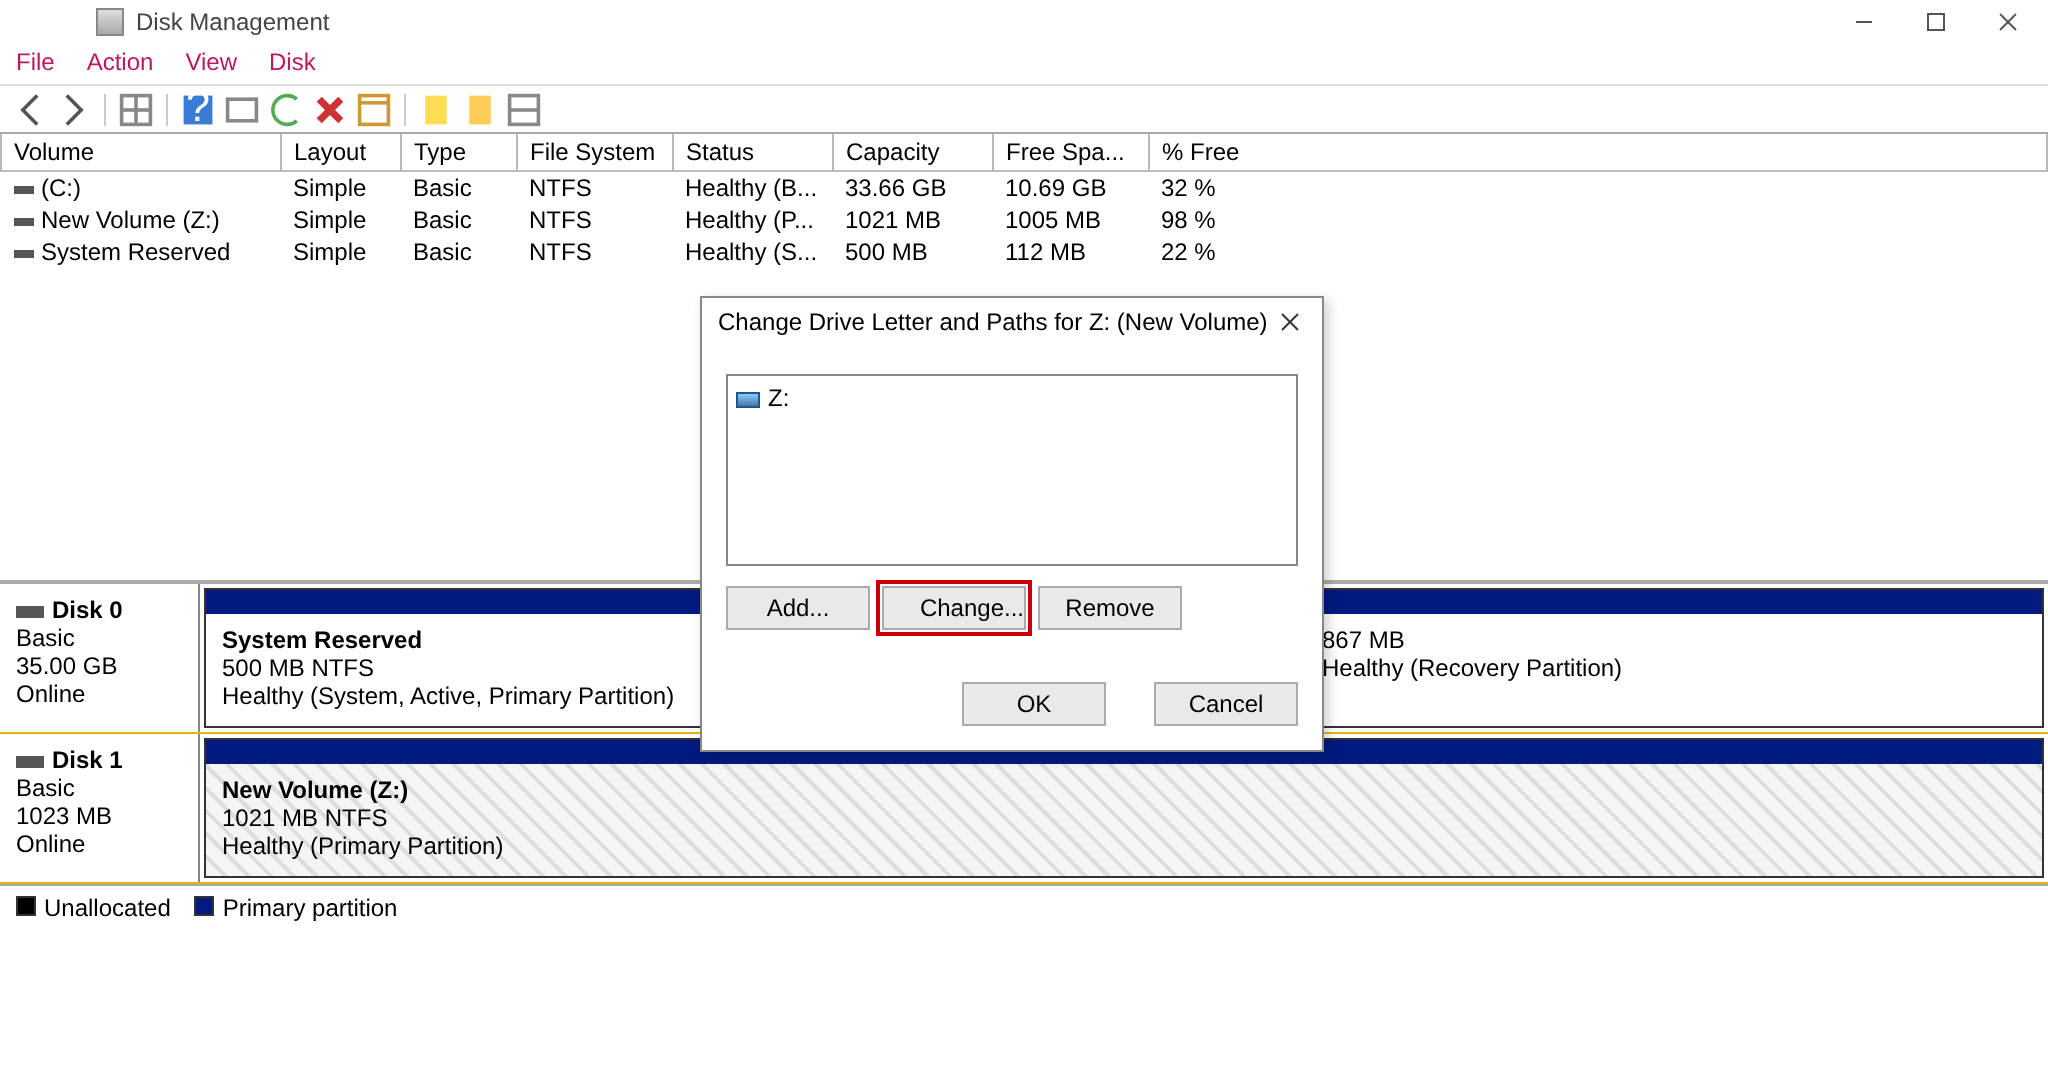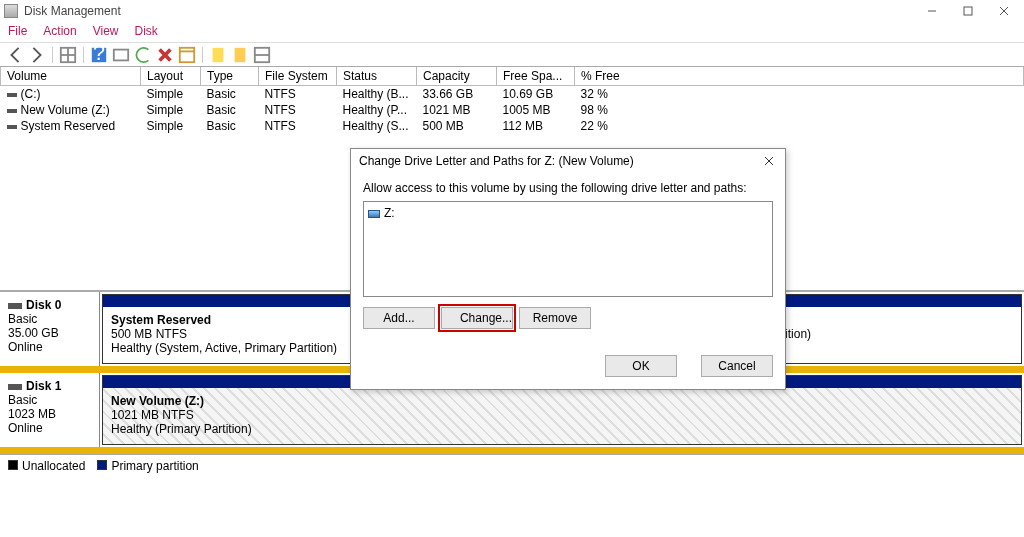--- a/index.html
+++ b/index.html
@@ -1,19 +1,19 @@
 <!DOCTYPE html>
 <html><head>
 <meta charset="utf-8">
 <style>
 * { box-sizing: border-box; margin: 0; padding: 0; font-family: "Segoe UI", Tahoma, sans-serif; font-size: 12px; }
 body { background: #fff; width: 1024px; height: 537px; overflow: hidden; position: relative; }
 
 
-.titlebar { display: flex; align-items: center; height: 22px; padding: 0 4px; background: #fff; }
+.titlebar { display: flex; align-items: center; height: 22px; padding: 0 4px; background: #fff; margin-left: 44px; }
 .titlebar .app-icon { width: 14px; height: 14px; background: linear-gradient(#ddd,#aaa); border: 1px solid #888; margin-right: 6px; }
 .titlebar .title { color: #444; flex: 1; }
 .win-controls { display: flex; gap: 8px; position: absolute; right: 6px; top: 2px; }
 .win-btn { width: 28px; height: 18px; display: flex; align-items: center; justify-content: center; color: #666; }
 .win-btn svg { width: 10px; height: 10px; }
 
 
 .menubar { display: flex; gap: 16px; padding: 2px 8px 4px 8px; border-bottom: 1px solid #ddd; }
 .menubar span { color: #be185d; }
 
@@ -24,37 +24,37 @@
 
 
 .table-wrap { border-bottom: 1px solid #aaa; height: 224px; }
 table { border-collapse: collapse; width: 100%; table-layout: fixed; }
 th { text-align: left; font-weight: normal; border: 1px solid #bbb; border-top: none; padding: 2px 6px; background: #fff; height: 18px; overflow: hidden; white-space: nowrap; }
 td { padding: 1px 6px; white-space: nowrap; overflow: hidden; text-overflow: ellipsis; }
 .vol-icon { display: inline-block; width: 10px; height: 4px; background: #555; margin-right: 4px; vertical-align: middle; }
 
 
 .disk-section { border-top: 1px solid #aaa; }
-.disk-row { display: flex; border-bottom: 7px solid #eab308; }
+.disk-row { display: flex; border-bottom: 1px solid #eab308; }
 .disk-label { width: 100px; padding: 6px 8px; border-right: 1px solid #888; }
 .disk-label .disk-icon { display:inline-block; width:14px; height:6px; background:#555; margin-right:4px;}
 .disk-parts { flex: 1; display: flex; }
 .part { border: 1px solid #333; margin: 2px; position: relative; padding: 18px 8px 8px 8px; min-width: 0; }
 .part-header { position: absolute; top: 0; left: 0; right: 0; height: 12px; background: #001a80; }
 .part.hatched { background-image: repeating-linear-gradient(45deg, #f5f5f5 0 6px, #ddd 6px 8px); }
 .part .strong { font-weight: bold; }
 
 
 .legend { display: flex; gap: 12px; padding: 4px 8px; border-top: 1px solid #aaa; align-items: center; }
 .legend .sq { width: 10px; height: 10px; display: inline-block; margin-right: 4px; border: 1px solid #333;}
 .sq.black { background: #000; }
 .sq.blue { background: #001a80; }
 
 
-.dialog { position: absolute; left: 350px; top: 148px; width: 436px; background: #fff; border: 1px solid #888; box-shadow: 2px 2px 6px rgba(0,0,0,.2); }
+.dialog { position: absolute; left: 350px; top: 148px; width: 312px; background: #fff; border: 1px solid #888; box-shadow: 2px 2px 6px rgba(0,0,0,.2); }
 .dlg-title { display: flex; align-items: center; padding: 4px 8px; }
 .dlg-title span:first-child { flex: 1; }
 .dlg-close { width: 16px; height: 16px; display: flex; align-items: center; justify-content: center; }
 .dlg-body { padding: 8px 12px 12px 12px; }
 .dlg-list { border: 1px solid #888; height: 96px; padding: 4px; margin: 6px 0 10px 0; }
 .dlg-drive-icon { display:inline-block; width:12px; height:8px; background: linear-gradient(#8cf,#47a); border:1px solid #258; margin-right:4px; vertical-align:middle;}
 .dlg-row-btns { display: flex; gap: 6px; margin-bottom: 26px;}
 .dlg-row-btns button, .dlg-row-ok button { min-width: 72px; height: 22px; background: #e9e9e9; border: 1px solid #aaa; font-size: 12px; }
 .dlg-row-btns .highlight { outline: 2px solid #c00; outline-offset: 1px; text-align: right; }
 .dlg-row-ok { display: flex; justify-content: flex-end; gap: 24px; }
@@ -271,21 +271,20 @@
   <div class="dlg-title">
     <span>Change Drive Letter and Paths for Z: (New Volume)</span>
     <span class="dlg-close">
         <svg viewBox="0 0 10 10" width="10" height="10">
           <line x1="1" y1="1" x2="9" y2="9" stroke="#333"></line>
           <line x1="9" y1="1" x2="1" y2="9" stroke="#333"></line>
         </svg>
       </span>
   </div>
   <div class="dlg-body">
-    <div>Allow access to this volume by using the following drive letter and paths:</div>
     <div class="dlg-list">
       <div><span class="dlg-drive-icon"></span><span>Z:</span></div>
     </div>
     <div class="dlg-row-btns">
       <button>Add...</button>
       <button class="highlight">Change...</button>
       <button>Remove</button>
     </div>
     <div class="dlg-row-ok">
       <button>OK</button>

